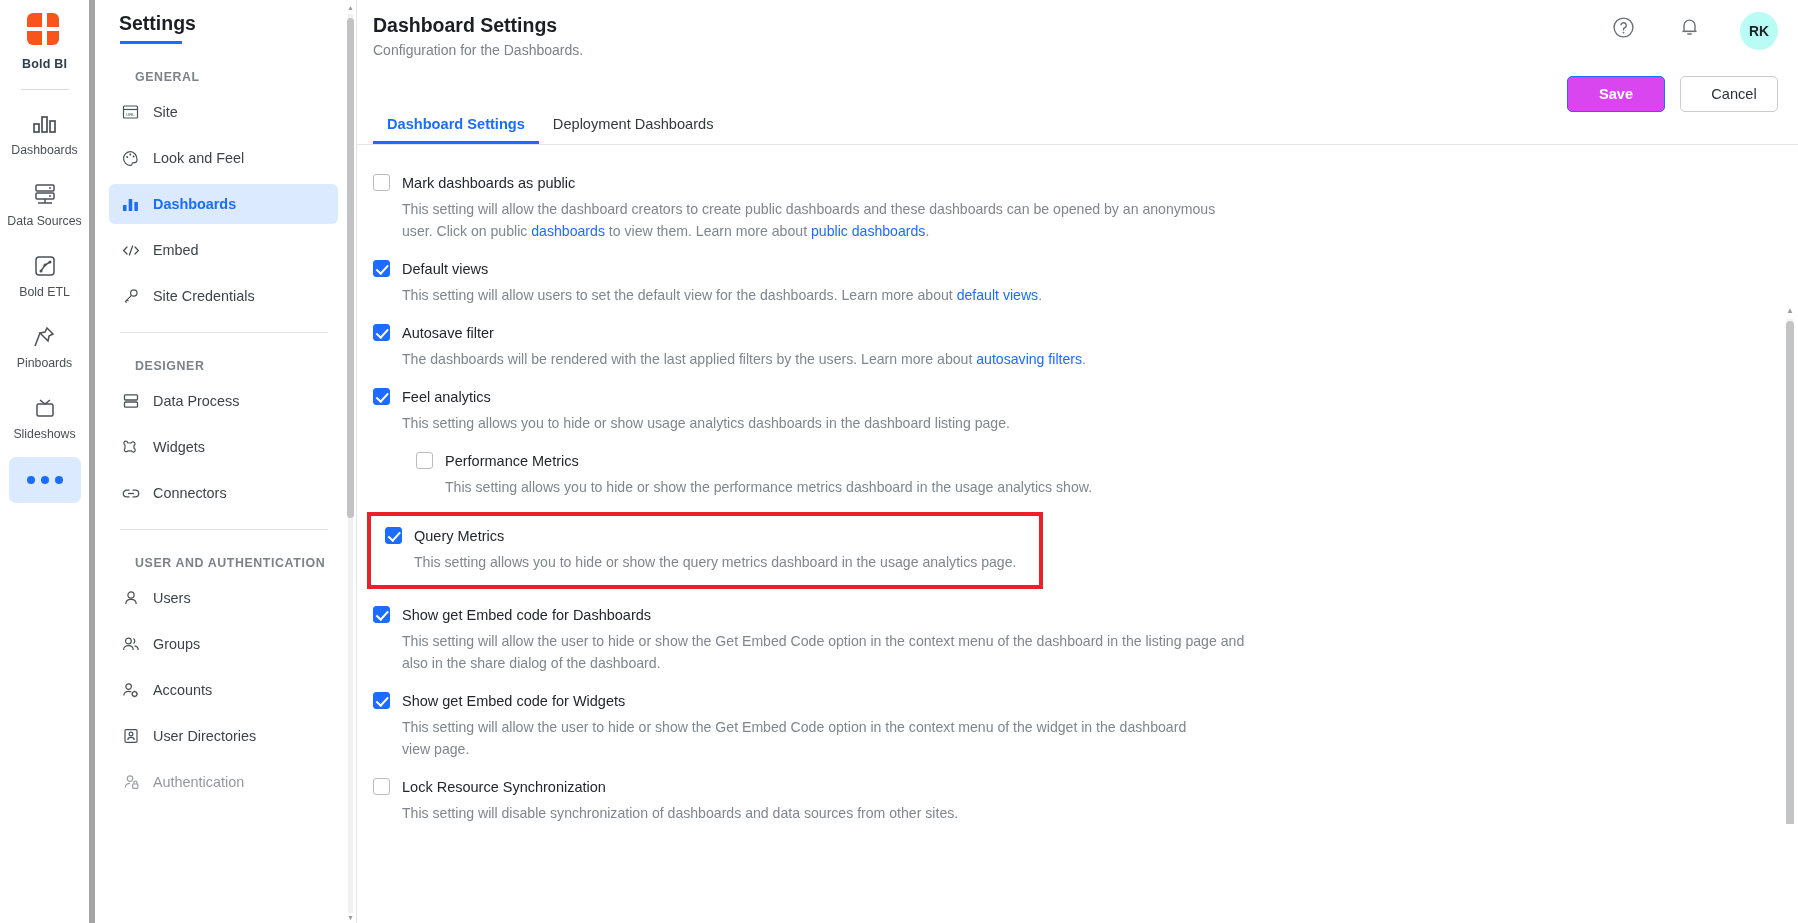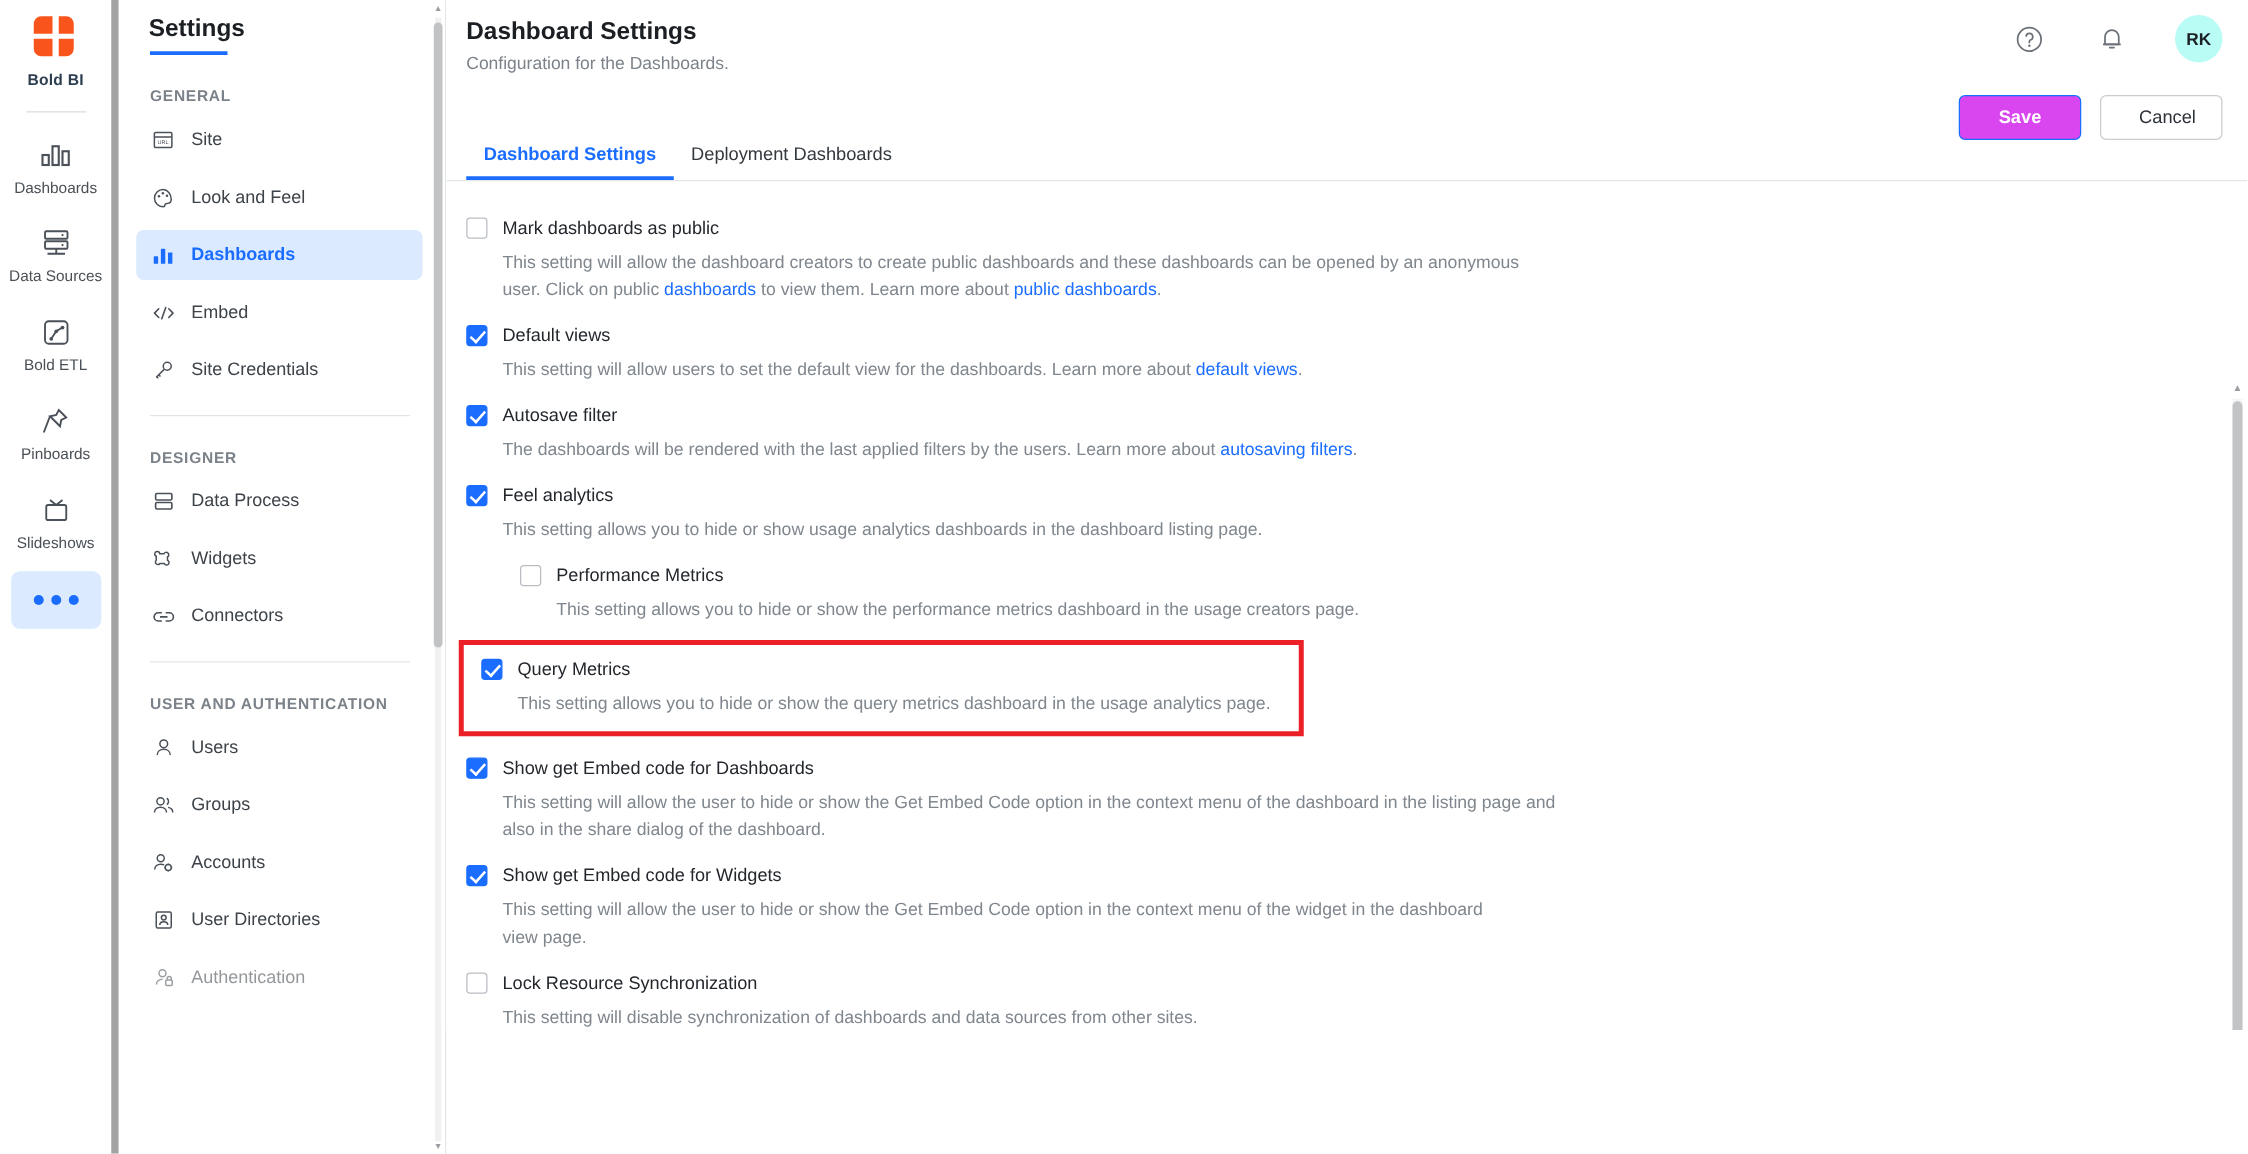--- a/index.html
+++ b/index.html
@@ -37,21 +37,21 @@
   .dot { width: 8px; height: 8px; border-radius: 50%; background: #1a6dff; }
 
   
   .settings-nav {
     width: 262px; flex: 0 0 262px; height: 923px; background: #fff;
     border-right: 1px solid #e4e6e8; position: relative; overflow: hidden;
   }
   .sn-inner { padding: 0 18px 0 14px; height: 923px; }
   .sn-title { font-size: 19.5px; font-weight: bold; color: #1b1f23; padding: 12px 0 0 10px; }
   .sn-underline { width: 62px; height: 3px; background: #1a6dff; margin: 6px 0 0 11px; }
-  .sn-group { font-size: 12.4px; font-weight: bold; color: #7b8289; letter-spacing: .6px; margin: 26px 0 8px 11px;}
+  .sn-group { font-size: 12.4px; font-weight: bold; color: #7b8289; letter-spacing: .6px; margin: 26px 0 8px 26px;}
   .sn-item {
     display: flex; align-items: center; gap: 13px; height: 40px; padding: 0 12px;
     border-radius: 6px; cursor: pointer; font-size: 14.4px; color: #3d4349; margin-bottom: 6px;
   }
   .sn-item .sn-ico { width: 19px; display:flex; align-items:center; justify-content:center; color:#4b5159; }
   .sn-item.active { background: #dbeafe; color: #1a6dff; font-weight: bold; }
   .sn-item.active .sn-ico { color: #1a6dff; }
   .sn-divider { height: 1px; background: #e2e5e8; margin: 16px 10px 0 11px; }
   .sn-scroll {
     position: absolute; right: 2px; top: 0; width: 7px; height: 923px;
@@ -59,21 +59,21 @@
   .sn-scroll .track { position:absolute; top:14px; bottom:10px; left:1px; width:5px; background:#f1f1f1;}
   .sn-scroll .thumb { position:absolute; top:18px; left:0; width:7px; height:500px; background:#c2c3c5; border-radius:4px;}
   .sn-arrow { position:absolute; left:0; width:7px; text-align:center; font-size:7px; color:#9a9da1; line-height:7px;}
 
   
   .main { flex: 1; height: 824px; position: relative; background: #fff; overflow: hidden; }
   .main-head { padding: 14px 0 0 16px; }
   .page-title { font-size: 19.5px; font-weight: bold; color: #1b1f23; }
   .page-sub { font-size: 14px; color: #7b8289; margin-top: 5px; }
 
-  .head-right { position: absolute; top: 12px; right: 20px; display: flex; align-items: center; gap: 36px;}
+  .head-right { position: absolute; top: 12px; right: 20px; display: flex; gap: 36px;}
   .icon-btn { width: 30px; height: 30px; display:flex; align-items:center; justify-content:center; cursor:pointer; color:#6b7177;}
   .avatar {
     width: 38px; height: 38px; border-radius: 50%; background: #b9fbf5;
     display:flex; align-items:center; justify-content:center;
     font-size: 13.8px; font-weight: bold; color:#1d2125; cursor:pointer;
   }
   .action-row { position: absolute; top: 76px; right: 20px; display:flex; gap: 15px; }
   .btn {
     height: 36px; min-width: 98px; border-radius: 5px; font-size: 14.6px; font-weight: bold;
     display:flex; align-items:center; justify-content:center; cursor:pointer;
@@ -450,21 +450,21 @@
             <div class="set-desc">This setting allows you to hide or show usage analytics dashboards in the dashboard listing page.</div>
           </div>
         </div>
 
         <div class="setting nested" style="margin-bottom:14px">
           <div class="set-head">
             <div class="cb"></div>
             <div class="set-label">Performance Metrics</div>
           </div>
           <div class="set-body">
-            <div class="set-desc">This setting allows you to hide or show the performance metrics dashboard in the usage creators page.</div>
+            <div class="set-desc">This setting allows you to hide or show the performance metrics dashboard in the usage analytics show.</div>
           </div>
         </div>
 
         <div class="highlight-box nested">
           <div class="setting">
             <div class="set-head">
               <div class="cb checked"></div>
               <div class="set-label">Query Metrics</div>
             </div>
             <div class="set-body">

